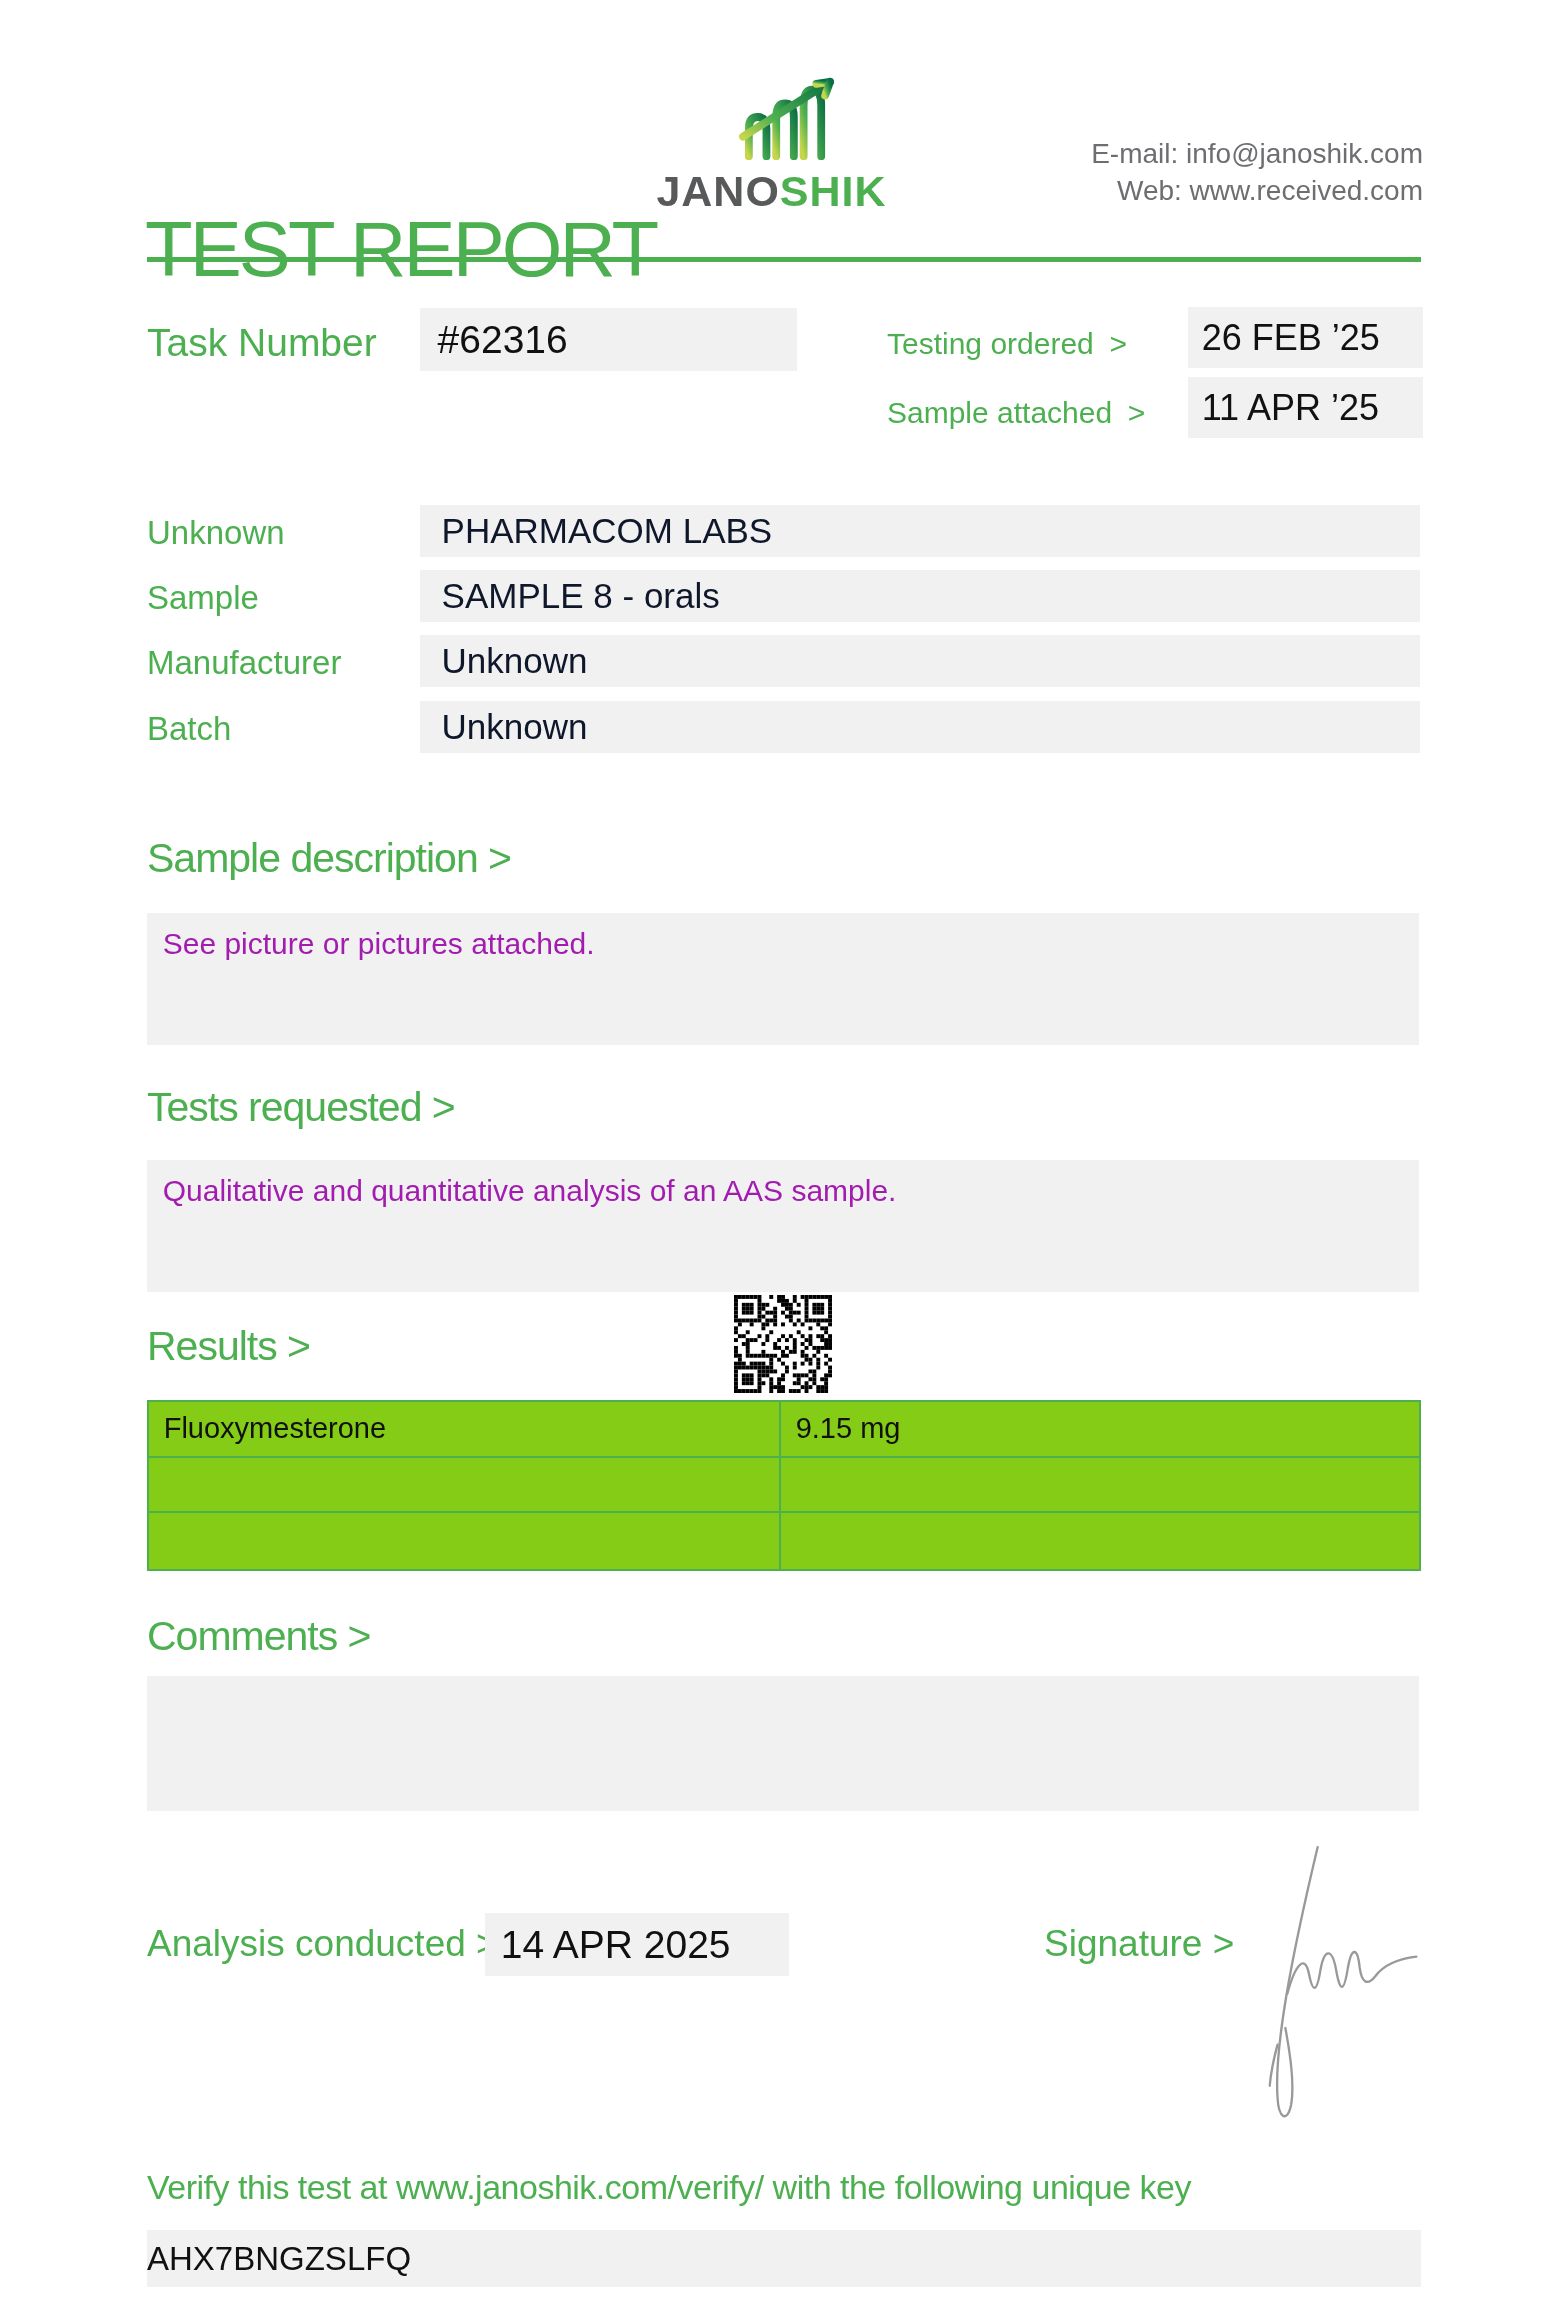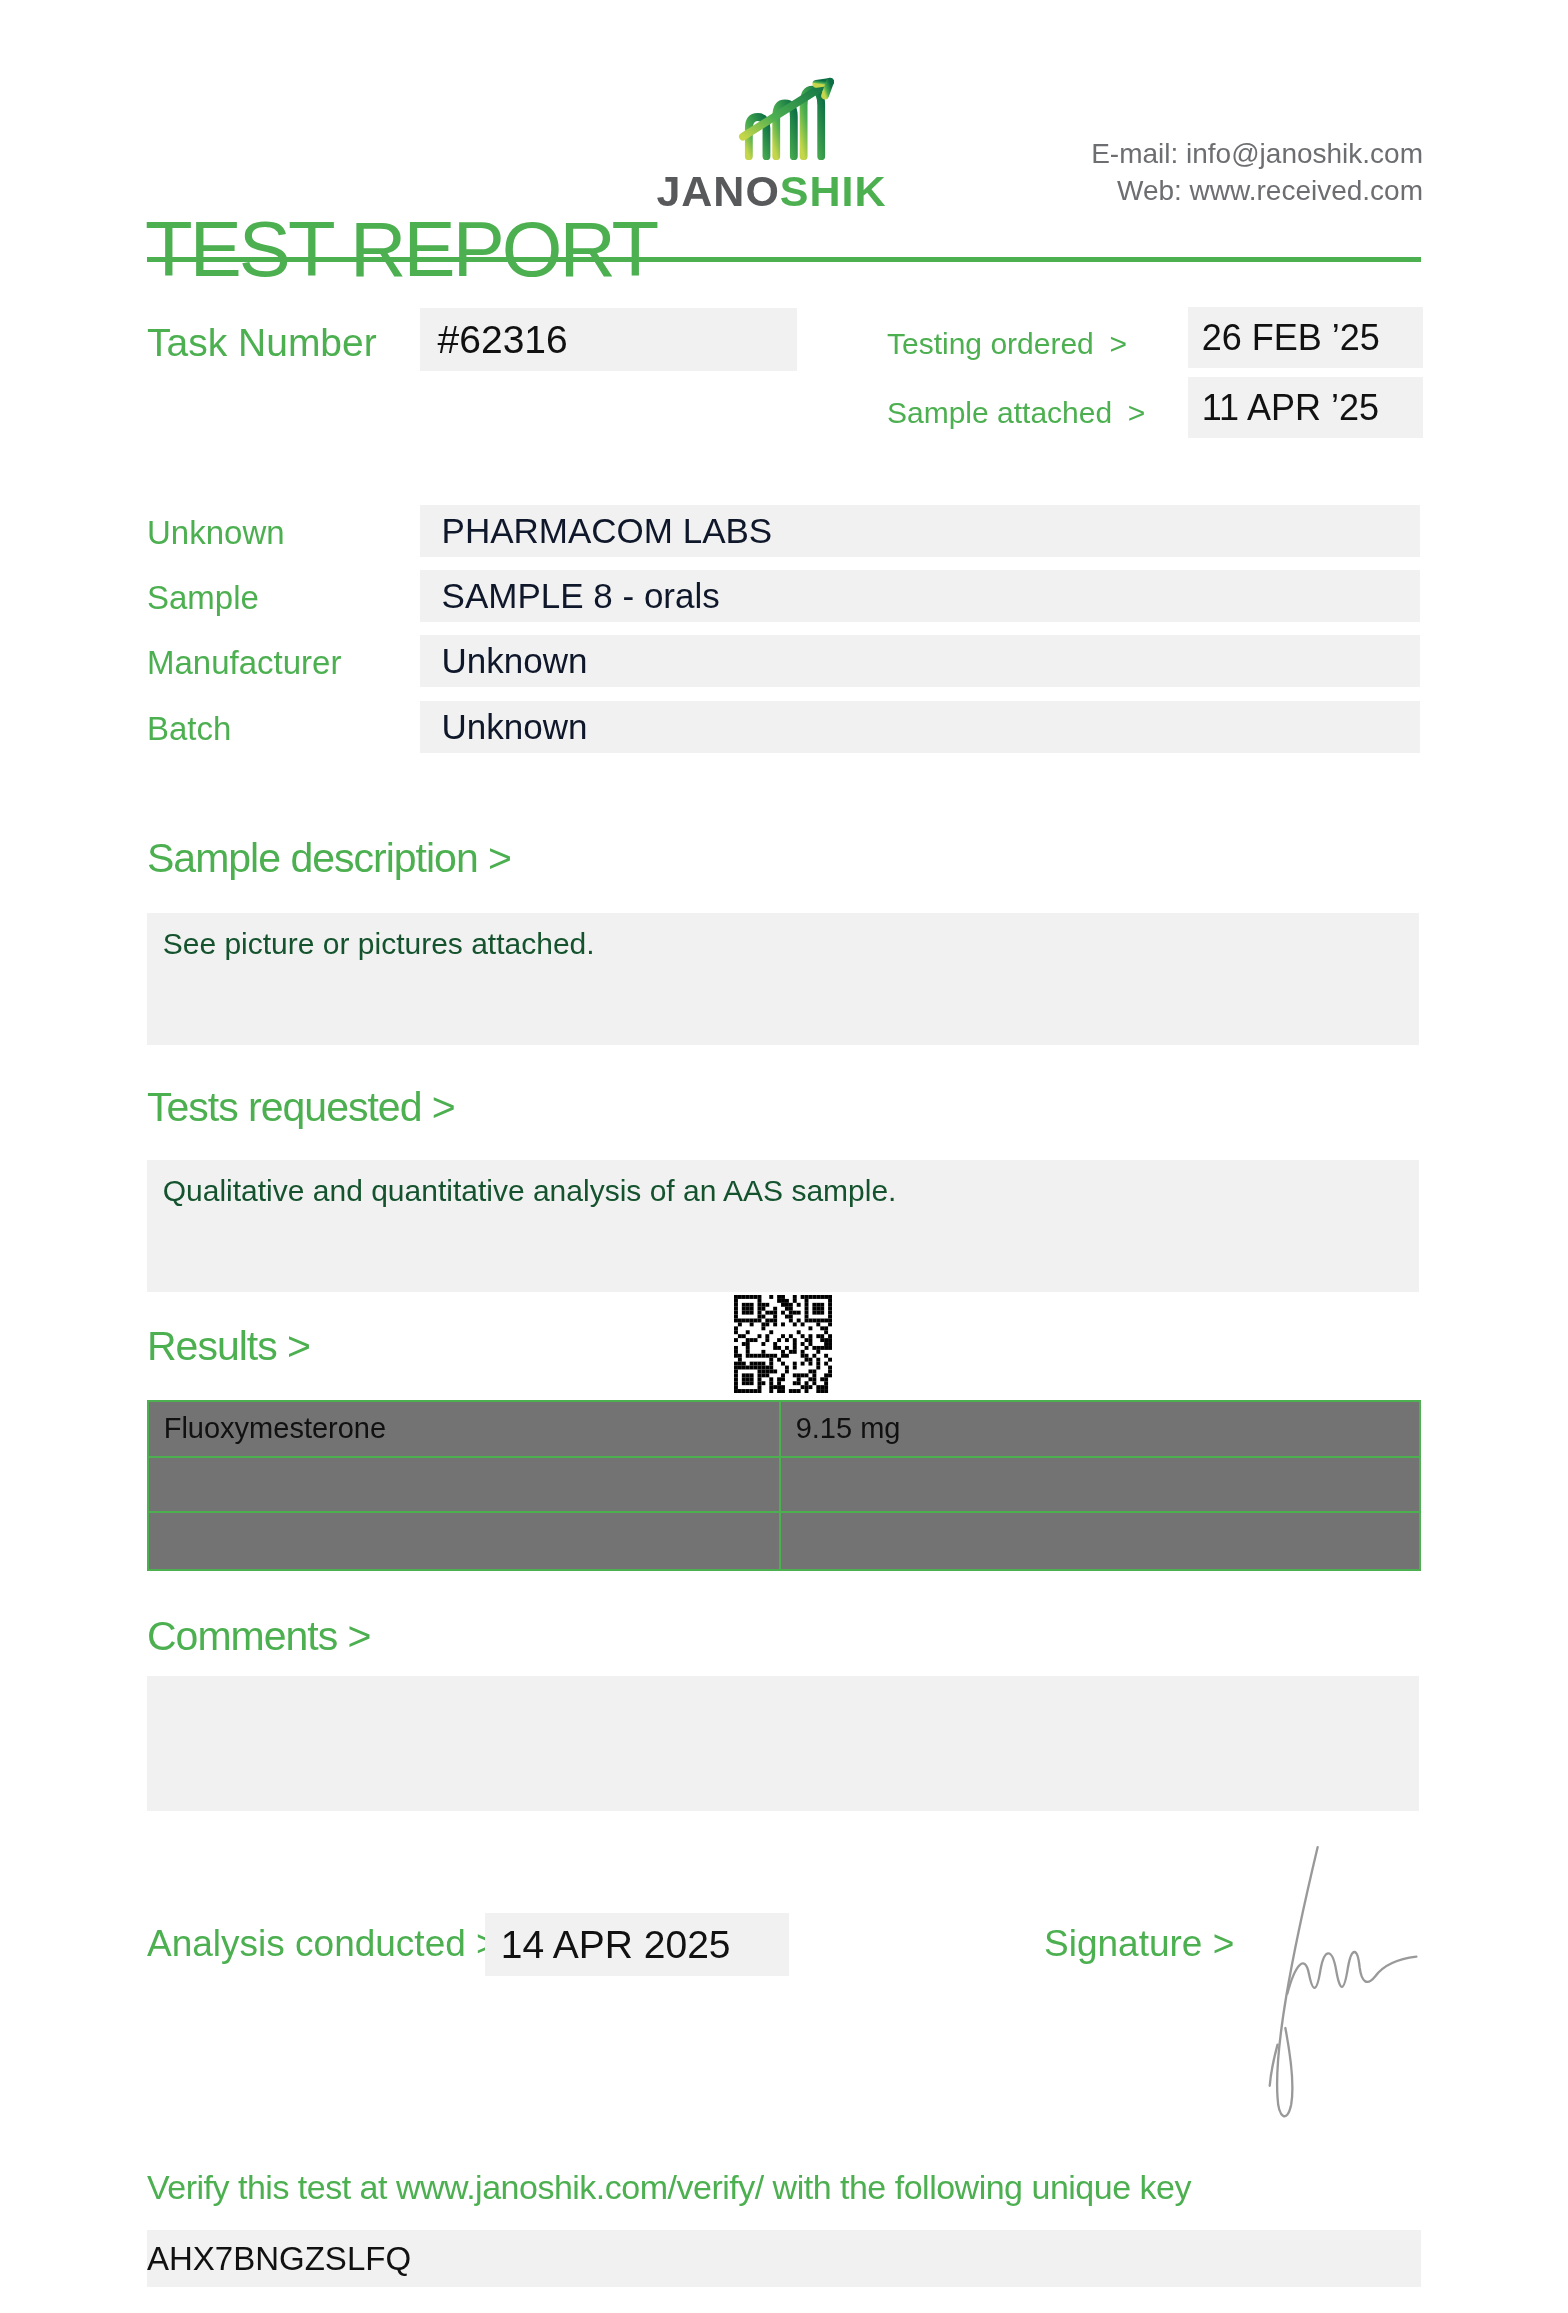--- a/index.html
+++ b/index.html
@@ -25,29 +25,29 @@
   .ord-label .arrow{margin-left:15.7px;}
   .date-box{left:1188px;width:235px;height:61px;}
   .date-box span{display:block;padding-left:13.7px;line-height:61px;font-size:36px;color:#111;}
   
   .info-label{left:147px;font-size:33px;}
   .info-box{left:420px;width:1000px;height:52px;}
   .info-box span{display:block;padding-left:21.6px;line-height:52px;font-size:35px;color:#0f172a;}
   
   .section-heading{left:147px;font-size:41px;letter-spacing:-1px;}
   .section-box{left:147px;width:1272px;height:132px;}
-  .section-box span{display:block;padding:13.7px 0 0 15.7px;font-size:30px;color:#14532d;}
+  .section-box span{display:block;padding:13.7px 0 0 15.7px;font-size:30px;color:#a21caf;}
   
   .results-table{
     left:147px;top:1400px;width:1274px;height:171px;
     border:2.9px solid #4caf50;box-sizing:border-box;
     display:grid;grid-template-columns:632px 1fr;grid-template-rows:1fr 1fr 1fr;
   }
   .cell{border-bottom:2.9px solid #4caf50;box-sizing:border-box;display:flex;align-items:center;
-        padding-left:14.7px;font-size:29px;color:#111;background:#737373;}
+        padding-left:14.7px;font-size:29px;color:#111;background:#84cc16;}
   .cell.c1{border-right:2.9px solid #4caf50;}
   .cell.last{border-bottom:none;}
   
   .qr{left:734px;top:1295px;width:98px;height:98px;}
   
   .an-label{left:147px;top:1923px;font-size:37px;}
   .an-box{left:485px;top:1913px;width:304px;height:63px;}
   .an-box span{display:block;padding-left:15.7px;line-height:63px;font-size:39px;color:#111;}
   .sig-label{left:1044px;top:1923px;font-size:37px;}
   .sig-svg{left:1257px;top:1839px;}

